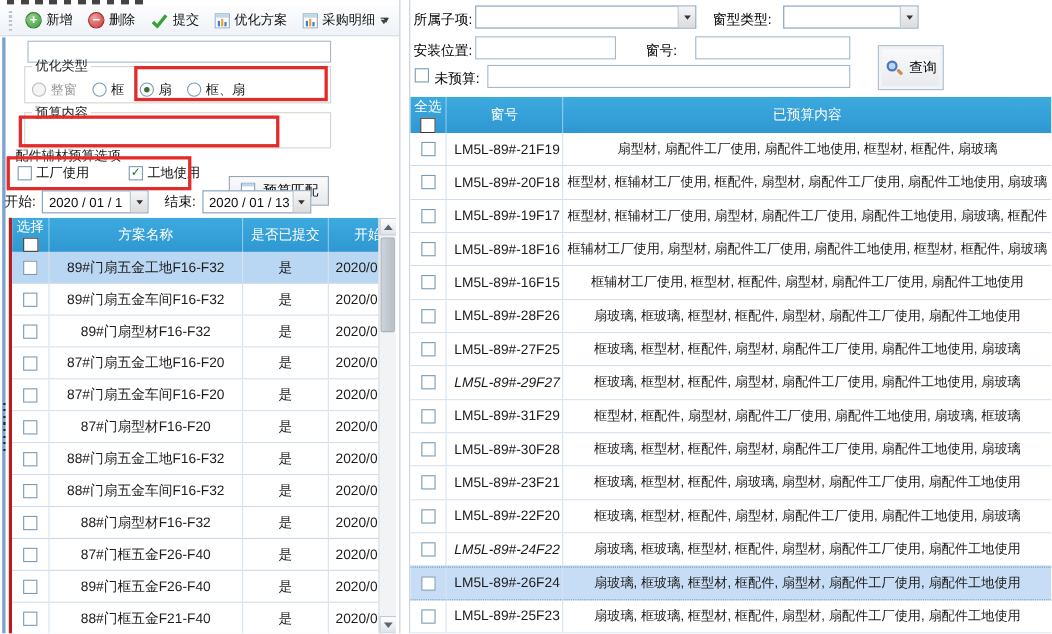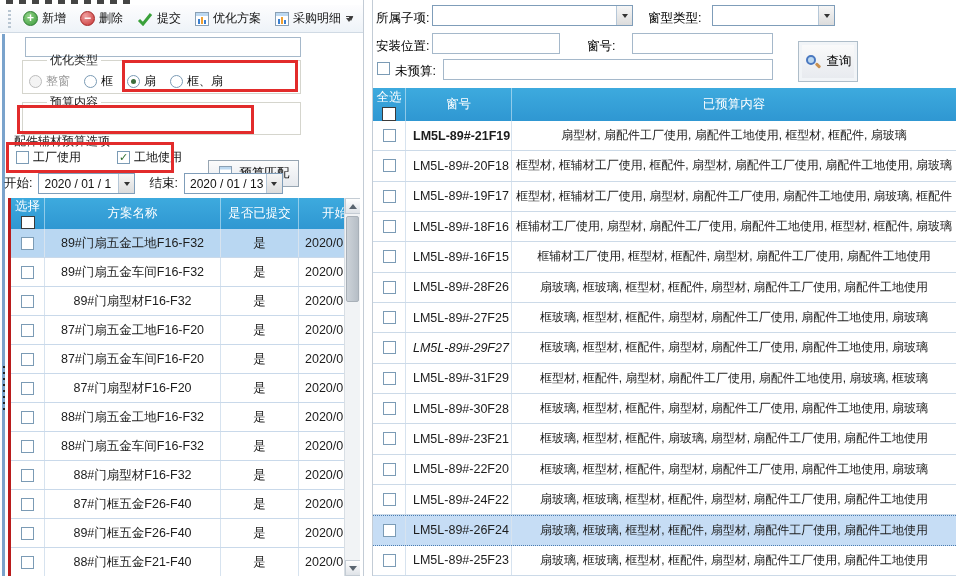--- a/index.html
+++ b/index.html
@@ -29,21 +29,21 @@
 
   
   .panel-edge { position: absolute; left: 2px; top: 34px; width: 3px; height: 542px; background: #7aa3cc; }
   .edge-grip { position: absolute; left: 0; top: 366px; width: 7px; height: 46px;
     background: repeating-linear-gradient(#222 0 2px, transparent 2px 6px); background-size: 2px 100%; background-repeat: no-repeat; background-position: 3px 0; }
 
   
   .search-input { position: absolute; left: 25px; top: 37px; width: 276px; height: 20px;
     border: 1px solid #a5b8ca; background: #fff; padding: 0 4px; font-size: 12px; }
   fieldset.gb { position: absolute; border: 1px solid #d5d5cd; background: transparent; padding: 0 6px; }
-  fieldset.gb legend { font-size: 12px; color: #222; padding: 0 3px; margin-left: 18px; }
+  fieldset.gb legend { font-size: 12px; color: #222; padding: 0 3px; }
   #gb-optimize { left: 22px; top: 52px; width: 279px; height: 42px; }
   #gb-budget   { left: 22px; top: 94px; width: 279px; height: 41px; }
   .opt-row { display: flex; align-items: center; height: 24px; }
   .opt { display: flex; align-items: center; gap: 4px; margin-right: 14px; white-space: nowrap; }
   .radio { width: 13px; height: 13px; border-radius: 50%; border: 1px solid #7b9bb5; background: #fff; position: relative; flex: none; }
   .radio.checked::after { content: ""; position: absolute; left: 3px; top: 3px; width: 5px; height: 5px; border-radius: 50%; background: #3c6e3c; }
   .radio.disabled { border-color: #bcbcbc; background: #f4f4f4; }
   .opt.disabled .olbl { color: #9a9a9a; }
   .chk { width: 13px; height: 13px; border: 1px solid #7b9bb5; background: #fff; position: relative; flex: none;
     font-size: 11px; line-height: 11px; text-align: center; color: #2e6e2e; font-weight: bold; }
@@ -404,21 +404,21 @@
       </div>
       <div class="hc" style="flex:1; border-right:none;">
         <span>已预算内容</span>
       </div>
     </div>
     <div id="win-body">
         <div class="row">
           <div class="cc" style="width: 33px;">
             <span class="chk"></span>
           </div>
-          <div class="cc c2cell" style="width: 106px; font-weight: bold;">LM5L-89#-21F19</div>
+          <div class="cc c2cell" style="width: 106px;">LM5L-89#-21F19</div>
           <div class="cc c3cell" style="font-size: 12px;">扇型材, 扇配件工厂使用, 扇配件工地使用, 框型材, 框配件, 扇玻璃</div>
         </div>
         <div class="row">
           <div class="cc" style="width: 33px;">
             <span class="chk"></span>
           </div>
           <div class="cc c2cell" style="width: 106px;">LM5L-89#-20F18</div>
           <div class="cc c3cell" style="font-size: 12px;">框型材, 框辅材工厂使用, 框配件, 扇型材, 扇配件工厂使用, 扇配件工地使用, 扇玻璃</div>
         </div>
         <div class="row">
@@ -488,21 +488,21 @@
           <div class="cc" style="width: 33px;">
             <span class="chk"></span>
           </div>
           <div class="cc c2cell" style="width: 106px;">LM5L-89#-22F20</div>
           <div class="cc c3cell" style="font-size: 12px;">框玻璃, 框型材, 框配件, 扇型材, 扇配件工厂使用, 扇配件工地使用, 扇玻璃</div>
         </div>
         <div class="row">
           <div class="cc" style="width: 33px;">
             <span class="chk"></span>
           </div>
-          <div class="cc c2cell" style="width: 106px;">LM5L-89#-24F22</div>
+          <div class="cc c2cell" style="width: 106px; font-style: italic;">LM5L-89#-24F22</div>
           <div class="cc c3cell" style="font-size: 12px;">扇玻璃, 框玻璃, 框型材, 框配件, 扇型材, 扇配件工厂使用, 扇配件工地使用</div>
         </div>
         <div class="row selected">
           <div class="cc" style="width: 33px;">
             <span class="chk"></span>
           </div>
           <div class="cc c2cell" style="width: 106px;">LM5L-89#-26F24</div>
           <div class="cc c3cell" style="font-size: 12px;">扇玻璃, 框玻璃, 框型材, 框配件, 扇型材, 扇配件工厂使用, 扇配件工地使用</div>
         </div>
         <div class="row">

